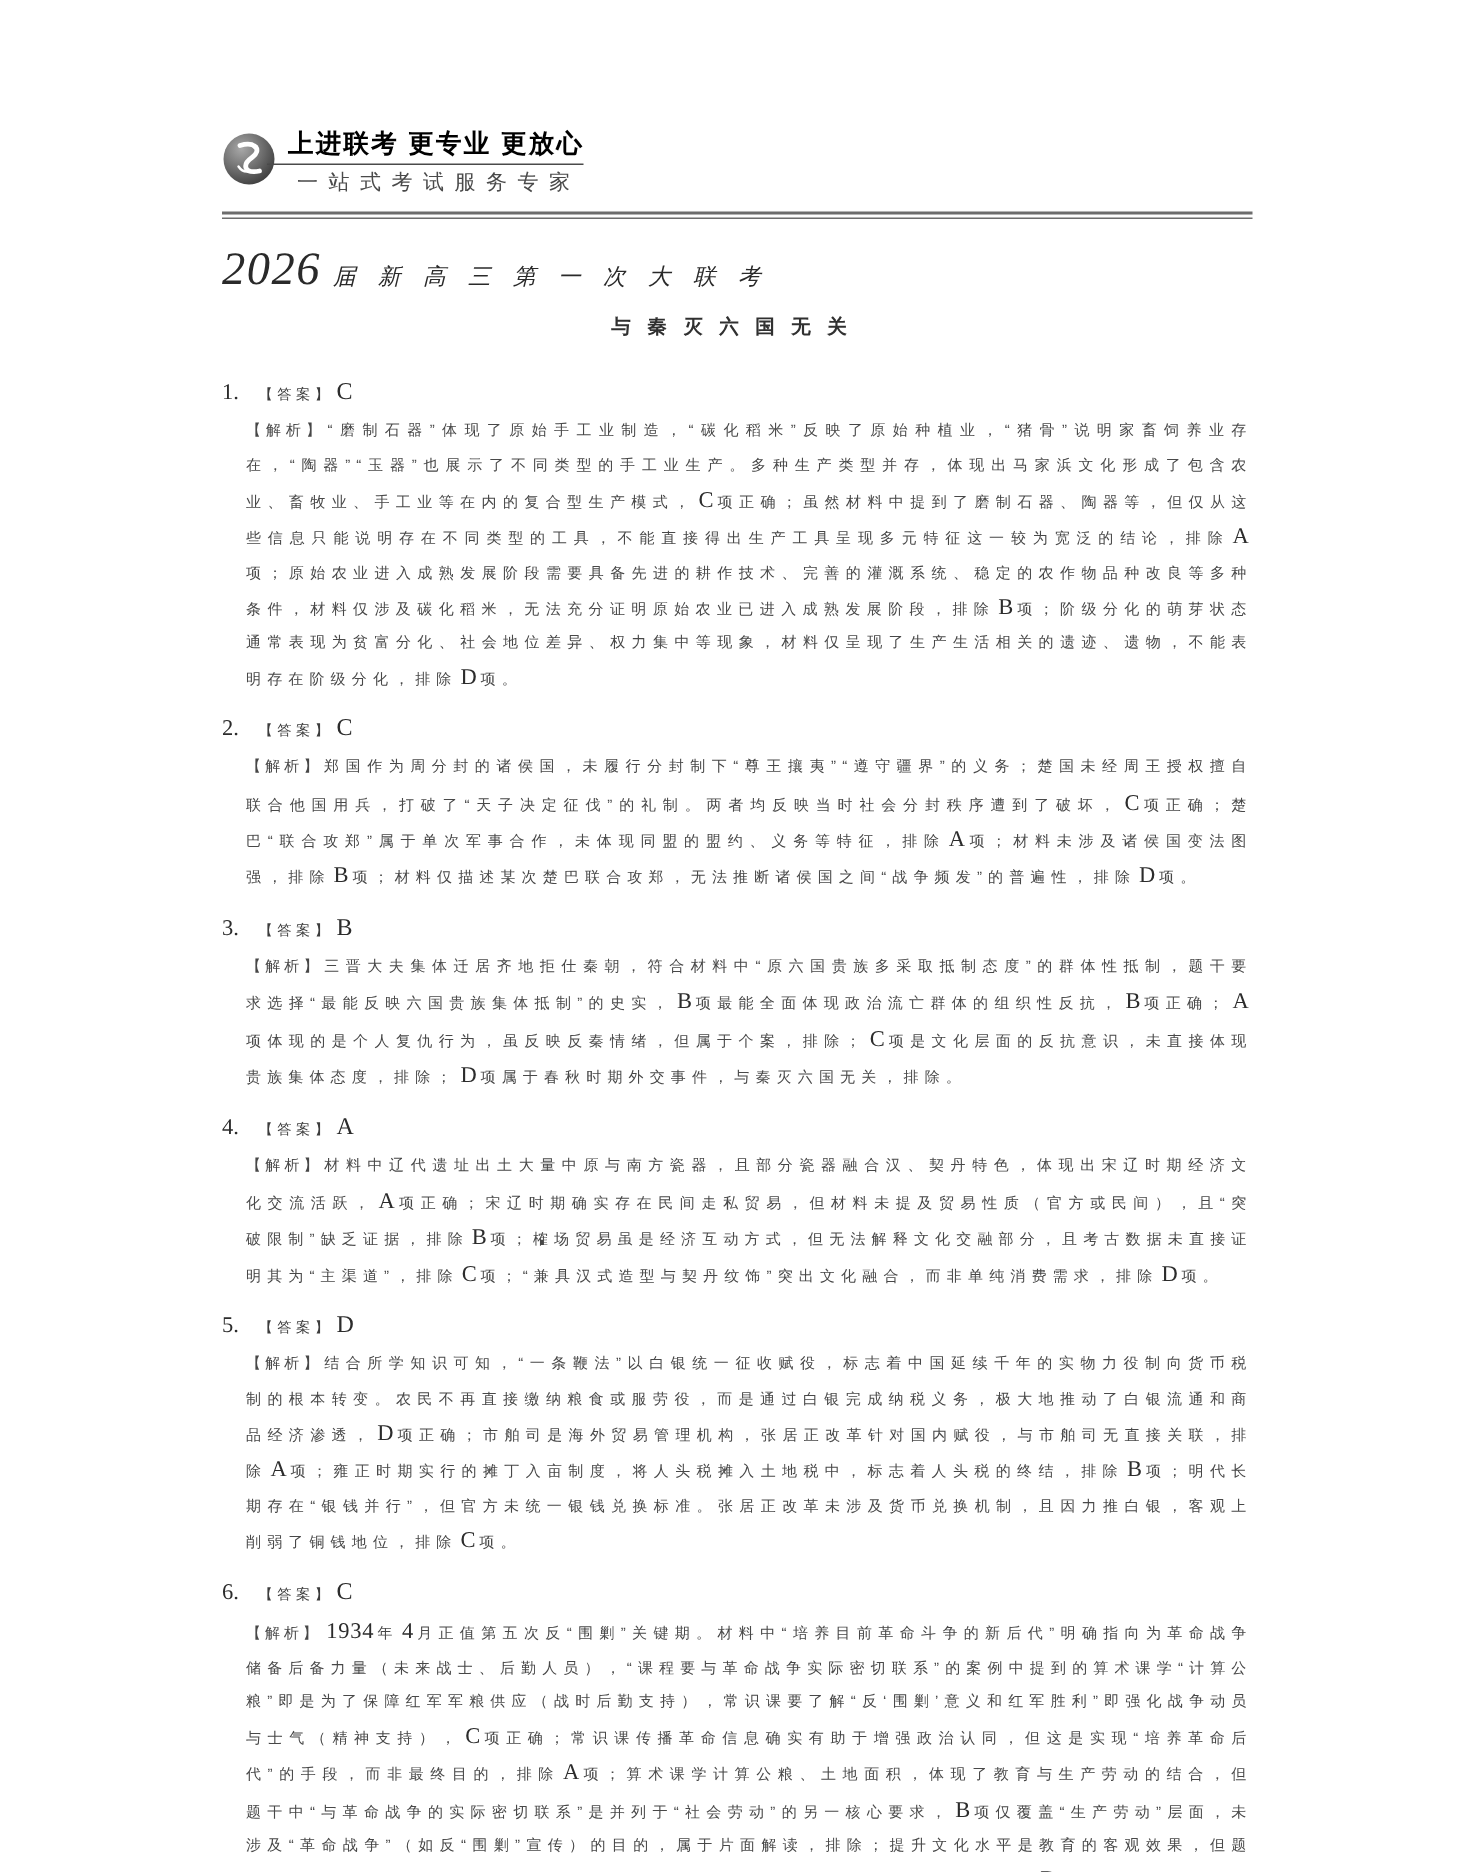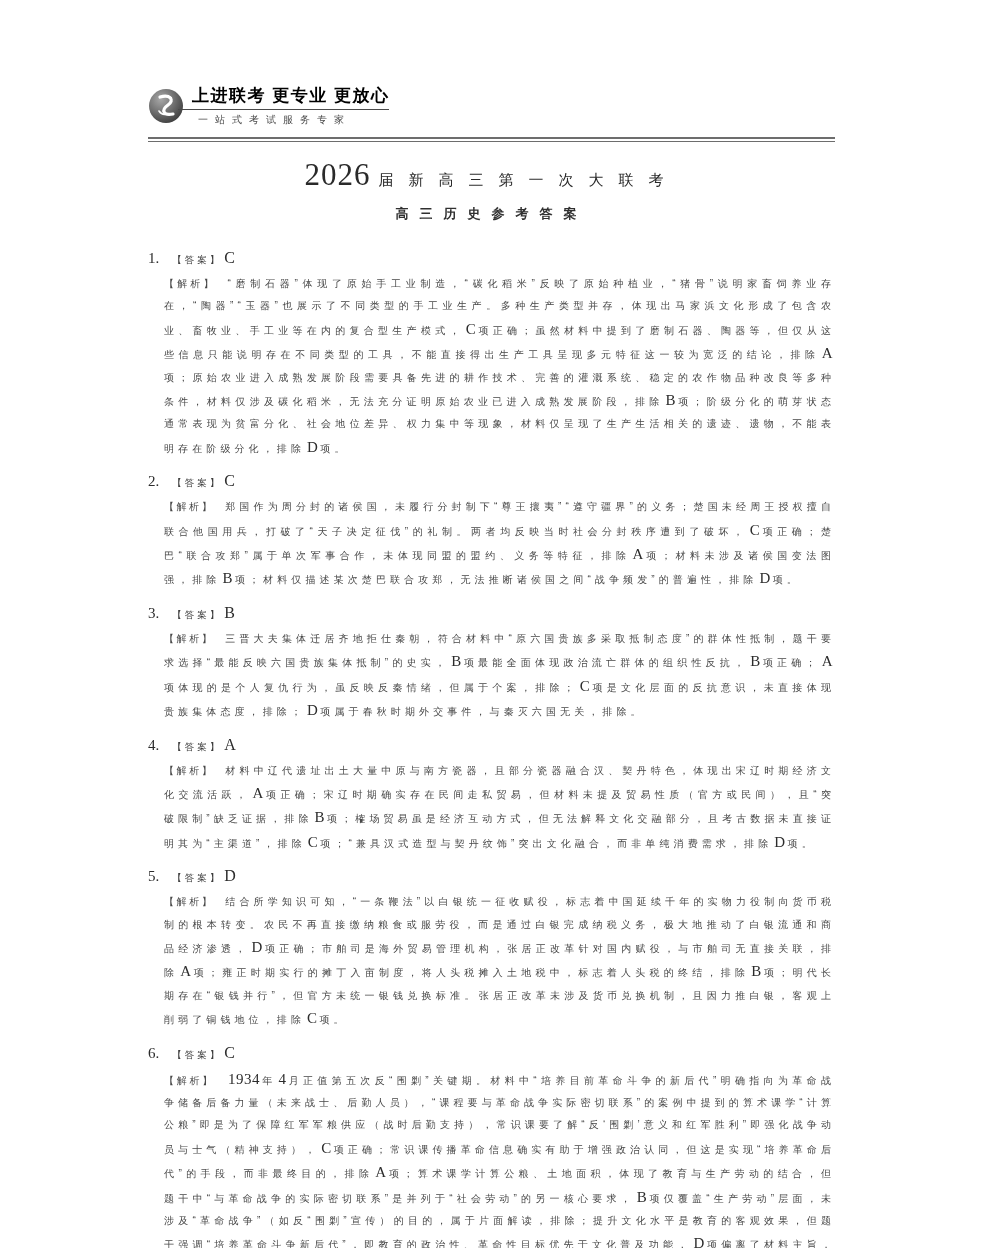--- a/index.html
+++ b/index.html
@@ -14,51 +14,51 @@
 
   
   .logo-row { display: flex; align-items: flex-start; }
   .logo { width: 36px; height: 36px; flex: 0 0 auto; margin-top: 2px; }
   .brand-text { margin-left: 8px; }
   .brand {
     font-size: 17px; font-weight: 700; color: #000000;
     letter-spacing: 1.5px; line-height: 20px;
   }
   .brand-divider { border-top: 1.5px solid #4a4a4a; margin: 3px 0 3px -14px; }
-  .tagline { font-size: 10px; letter-spacing: 7px; color: #4a4a4a; padding-left: 6px; }
+  .tagline { font-size: 14px; letter-spacing: 7px; color: #4a4a4a; padding-left: 6px; }
   .double-rule {
     margin-top: 10px; height: 2px;
     border-top: 2px solid #6d6d6d;
     border-bottom: 1.2px solid #6d6d6d;
   }
 
   
   .serif { font-family: "Liberation Serif", serif; }
-  .title { margin: 14px 0 0; text-align: center; font-weight: 400; }
+  .title { margin: 14px 0 0; text-align: left; font-weight: 400; font-style: italic; }
   .title .year { font-size: 31px; color: #2a2a2a; letter-spacing: 1px; }
   .title .rest { font-size: 15px; letter-spacing: 15px; margin-left: 8px; color: #2a2a2a; }
   .subtitle {
     margin: 12px 0 0; text-align: center;
     font-size: 13px; font-weight: 700; letter-spacing: 11px; color: #303030;
   }
 
   
   .answers { margin-top: 26px; }
   .answer { margin-bottom: 6px; }
   .ans-line { display: flex; align-items: baseline; color: #3d3d3d; }
   .q-num { font-family: "Liberation Serif", serif; font-size: 15px; color: #2c2c2c; margin-right: 1px; }
   .bracket-label { font-size: 9.5px; letter-spacing: 3px; color: #3d3d3d; margin-left: 12px; }
   .ans-letter { font-family: "Liberation Serif", serif; font-size: 16px; color: #2c2c2c; margin-left: 2px; }
   .analysis {
     margin: 6px 0 12px 16px;
     font-size: 10px; line-height: 22.4px; letter-spacing: 4.1px;
     text-align: justify; text-justify: inter-character;
     color: #484848;
   }
-  .analysis .ana-label { letter-spacing: 2.5px; margin-right: 11px; }
+  .analysis .ana-label { letter-spacing: 2.5px; margin-right: 1px; font-family: Liberation Mono, monospace; }
   .big {
     font-family: "Liberation Serif", serif;
     font-size: 15px; letter-spacing: 0.5px; color: #2c2c2c;
     padding: 0 2px;
   }
 </style>
 </head>
 <body>
 
 <div class="page">
@@ -84,21 +84,21 @@
         <div class="brand">上进联考 更专业 更放心</div>
         <div class="brand-divider"></div>
         <div class="tagline">一站式考试服务专家</div>
       </div>
     </div>
     <div class="double-rule"></div>
   </header>
 
   <h1 class="title"><span class="year serif">2026</span><span class="rest">届新高三第一次大联考</span></h1>
 
-  <h2 class="subtitle">高三历史参考答案</h2>
+  <h2 class="subtitle">与秦灭六国无关</h2>
 
   <main class="answers" id="answers">
   <section class="answer">
     <div class="ans-line">
       <span class="q-num">1.</span>
       <span class="bracket-label">【答案】</span>
       <span class="ans-letter">C</span>
     </div>
     <p class="analysis"><span class="ana-label">【解析】</span><span class="ana-segs">“磨制石器”体现了原始手工业制造，“碳化稻米”反映了原始种植业，“猪骨”说明家畜饲养业存在，“陶器”“玉器”也展示了不同类型的手工业生产。多种生产类型并存，体现出马家浜文化形成了包含农业、畜牧业、手工业等在内的复合型生产模式，<span class="big">C</span>项正确；虽然材料中提到了磨制石器、陶器等，但仅从这些信息只能说明存在不同类型的工具，不能直接得出生产工具呈现多元特征这一较为宽泛的结论，排除<span class="big">A</span>项；原始农业进入成熟发展阶段需要具备先进的耕作技术、完善的灌溉系统、稳定的农作物品种改良等多种条件，材料仅涉及碳化稻米，无法充分证明原始农业已进入成熟发展阶段，排除<span class="big">B</span>项；阶级分化的萌芽状态通常表现为贫富分化、社会地位差异、权力集中等现象，材料仅呈现了生产生活相关的遗迹、遗物，不能表明存在阶级分化，排除<span class="big">D</span>项。</span></p>
   </section>

